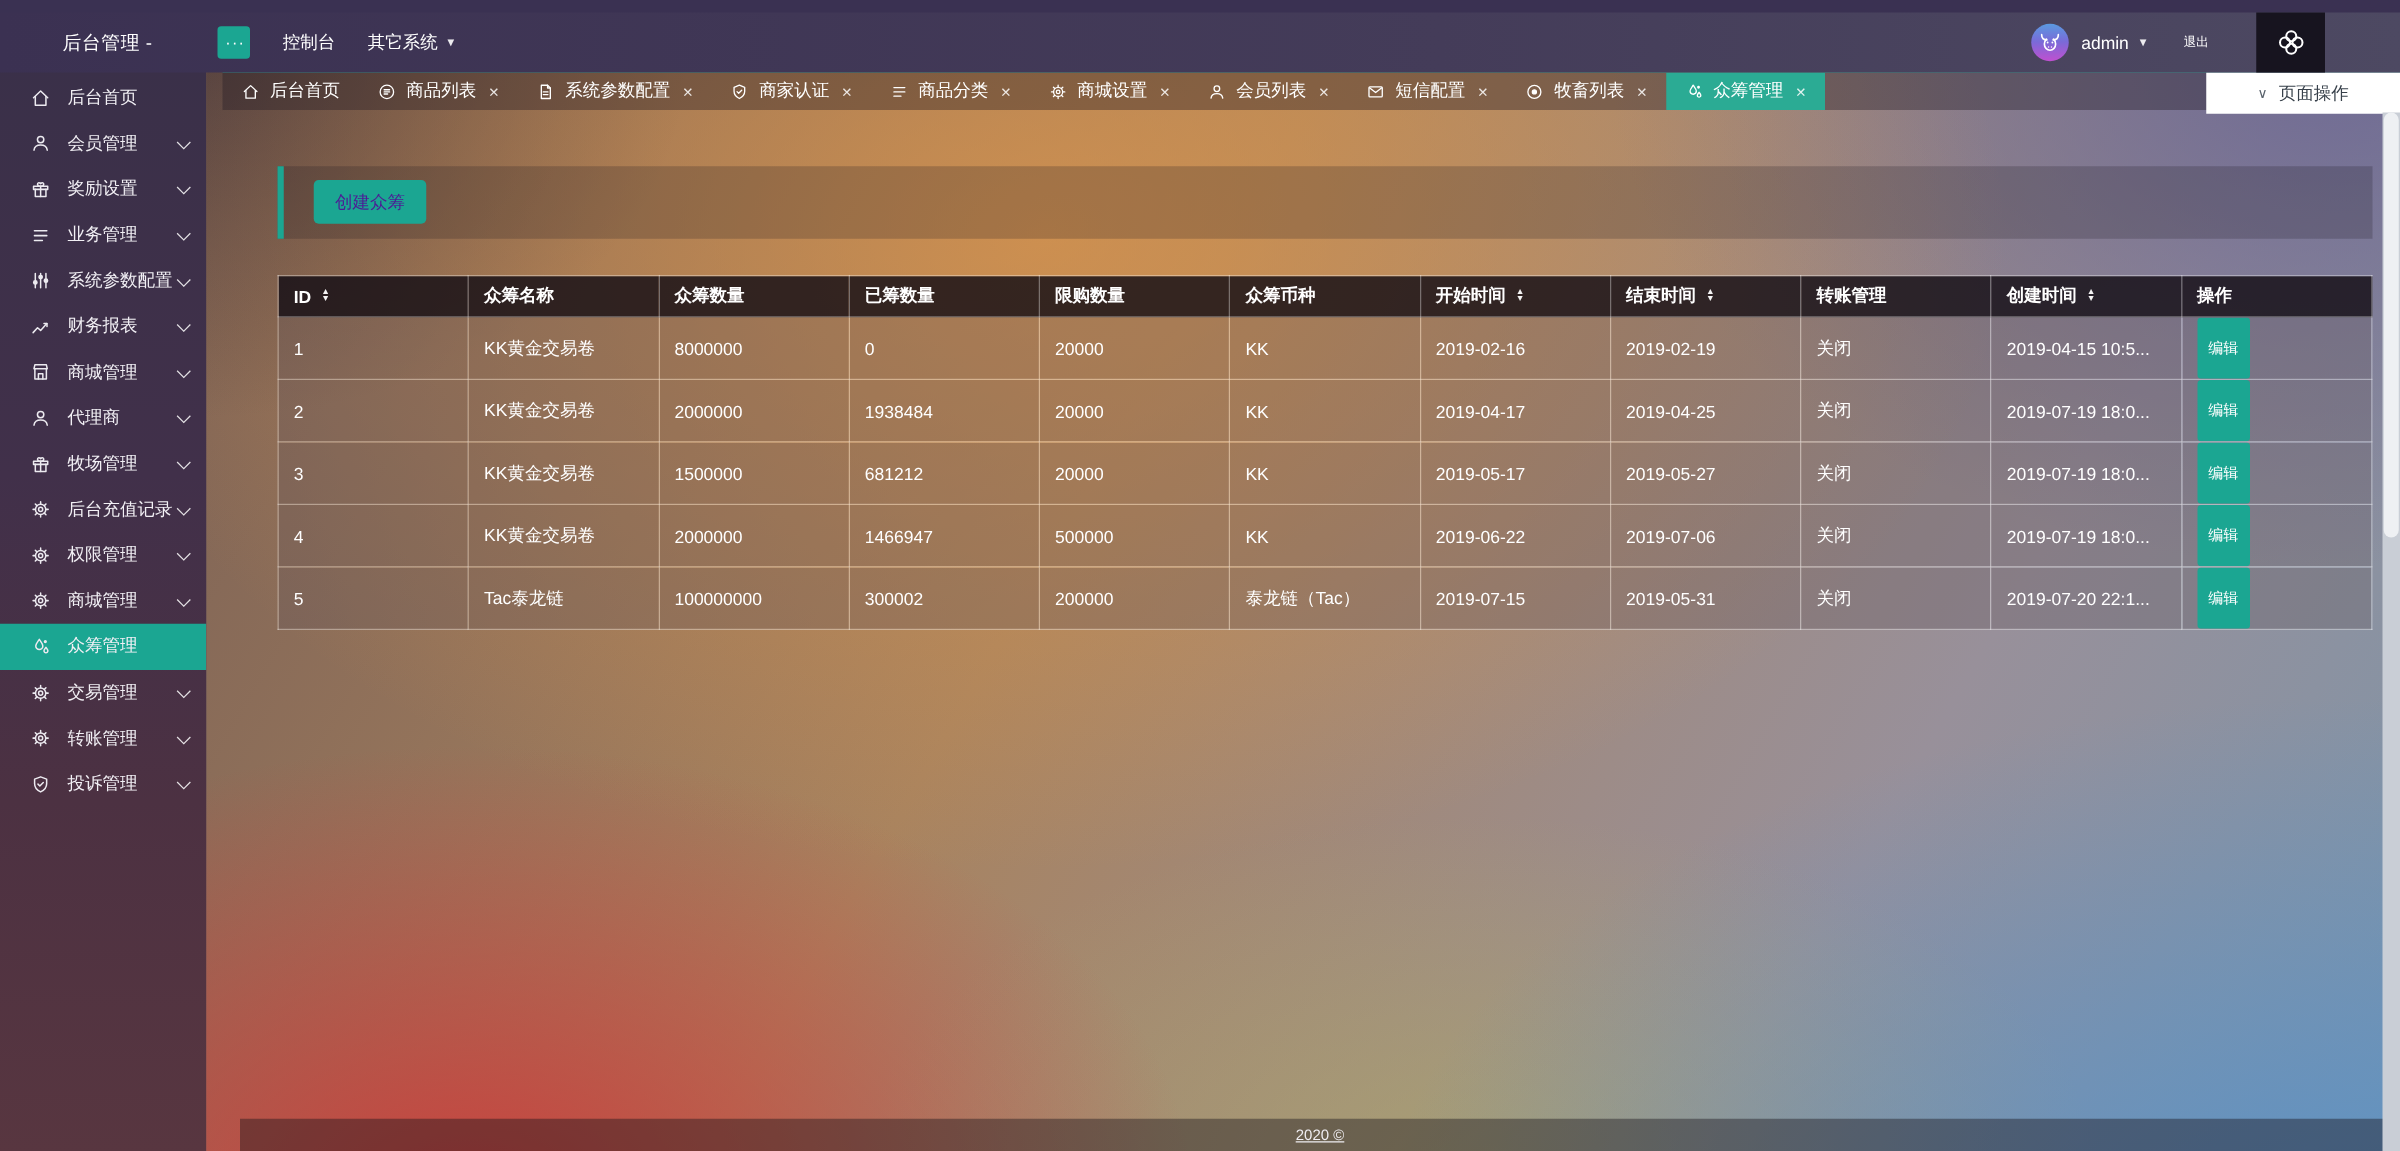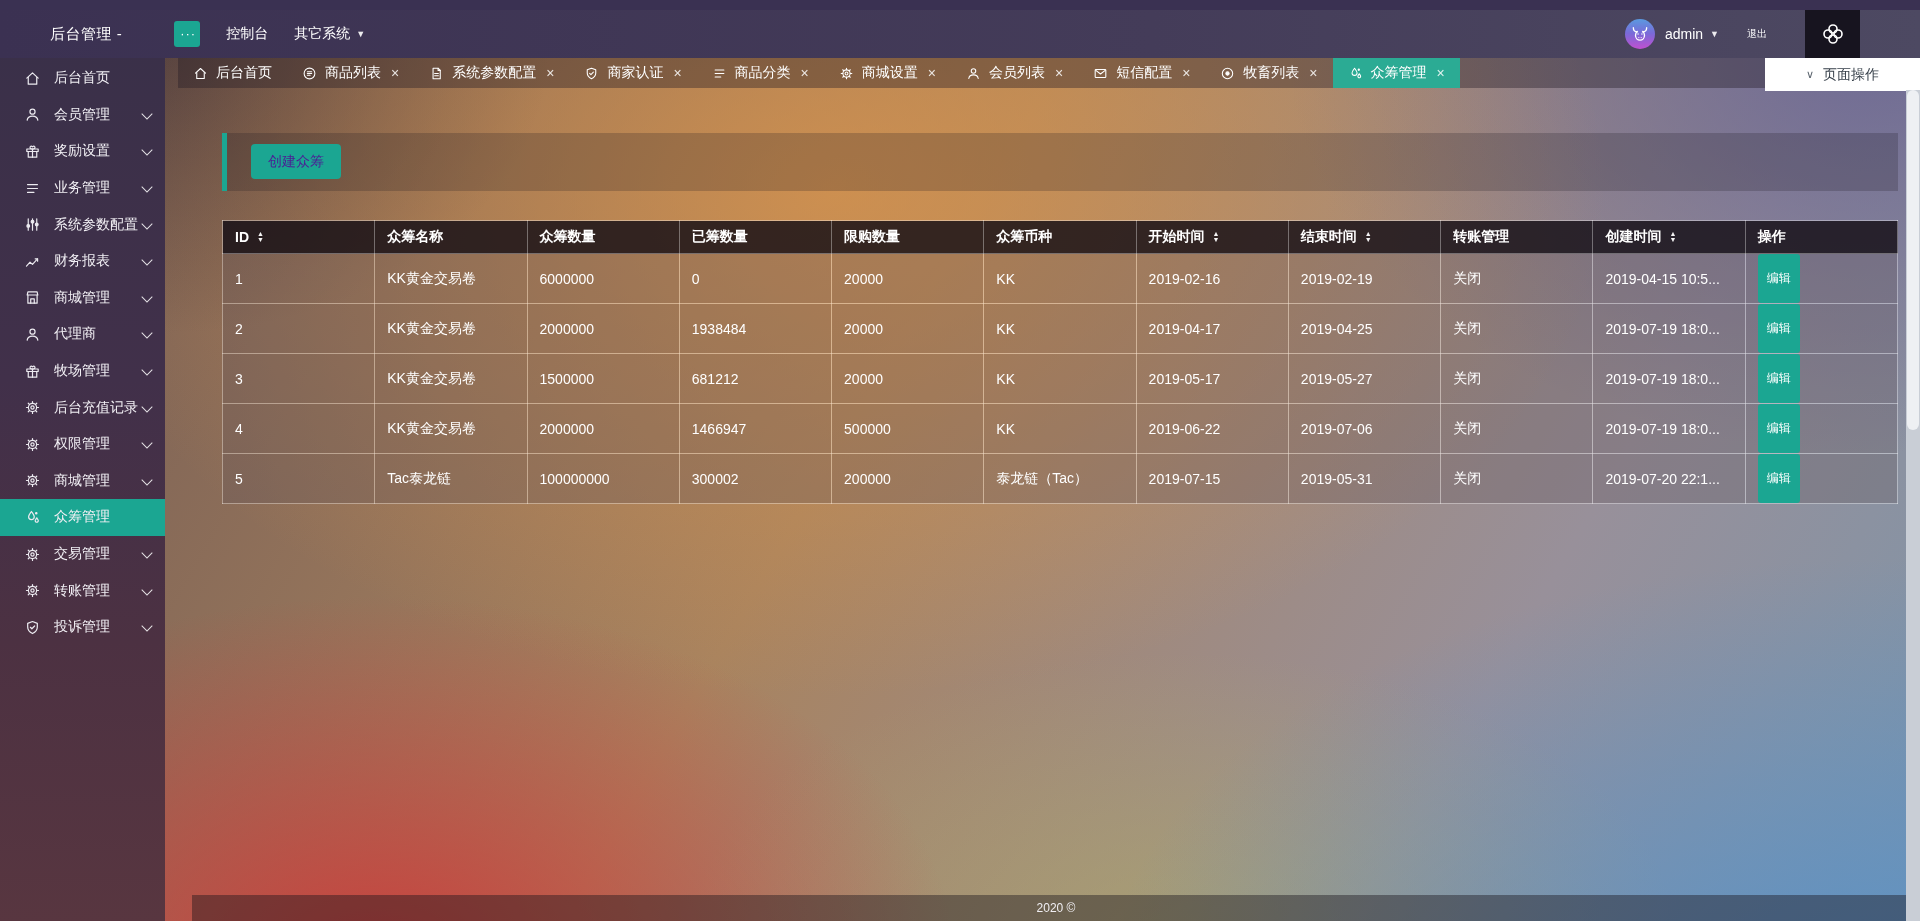--- a/index.html
+++ b/index.html
@@ -91,21 +91,21 @@
   .th-inner{display:flex;align-items:center;gap:8px;font-weight:bold;}
   .sort{display:inline-flex;flex-direction:column;font-size:7px;line-height:6px;
         color:rgba(255,255,255,.95);font-style:normal;}
   .sort i{font-style:normal;}
   .edit-btn{background:var(--accent);color:#fff;border:none;border-radius:3px;
             font-size:12px;padding:16px 9px;cursor:pointer;}
 
   
   .footer{position:absolute;left:27px;right:0;bottom:0;height:26px;
           background:rgba(24,18,27,.42);display:flex;align-items:center;
-          justify-content:center;color:#f0eef2;font-size:12px;}
+          justify-content:center;color:#f0eef2;font-size:12px;text-decoration:underline;}
   .scrollbar{position:absolute;top:42px;right:0;bottom:0;width:14px;background:#c9ced6;}
   .scroll-thumb{position:absolute;top:0;left:1px;right:1px;height:340px;
                 background:#eef0f3;border-radius:6px;}
 </style>
 </head>
 <body>
 
 <div class="app">
 
   <header class="topbar">
@@ -518,21 +518,21 @@
               <span class="th-inner">
                 <span class="hlbl">操作</span>
               </span>
             </th>
           </tr>
         </thead>
       <tbody id="tbody">
           <tr>
             <td>1</td>
             <td>KK黄金交易卷</td>
-            <td>6000000</td>
+            <td>8000000</td>
             <td>0</td>
             <td>20000</td>
             <td>KK</td>
             <td>2019-02-16</td>
             <td>2019-02-19</td>
             <td>关闭</td>
             <td>2019-04-15 10:5...</td>
             <td><button class="edit-btn">编辑</button></td>
           </tr>
           <tr>

